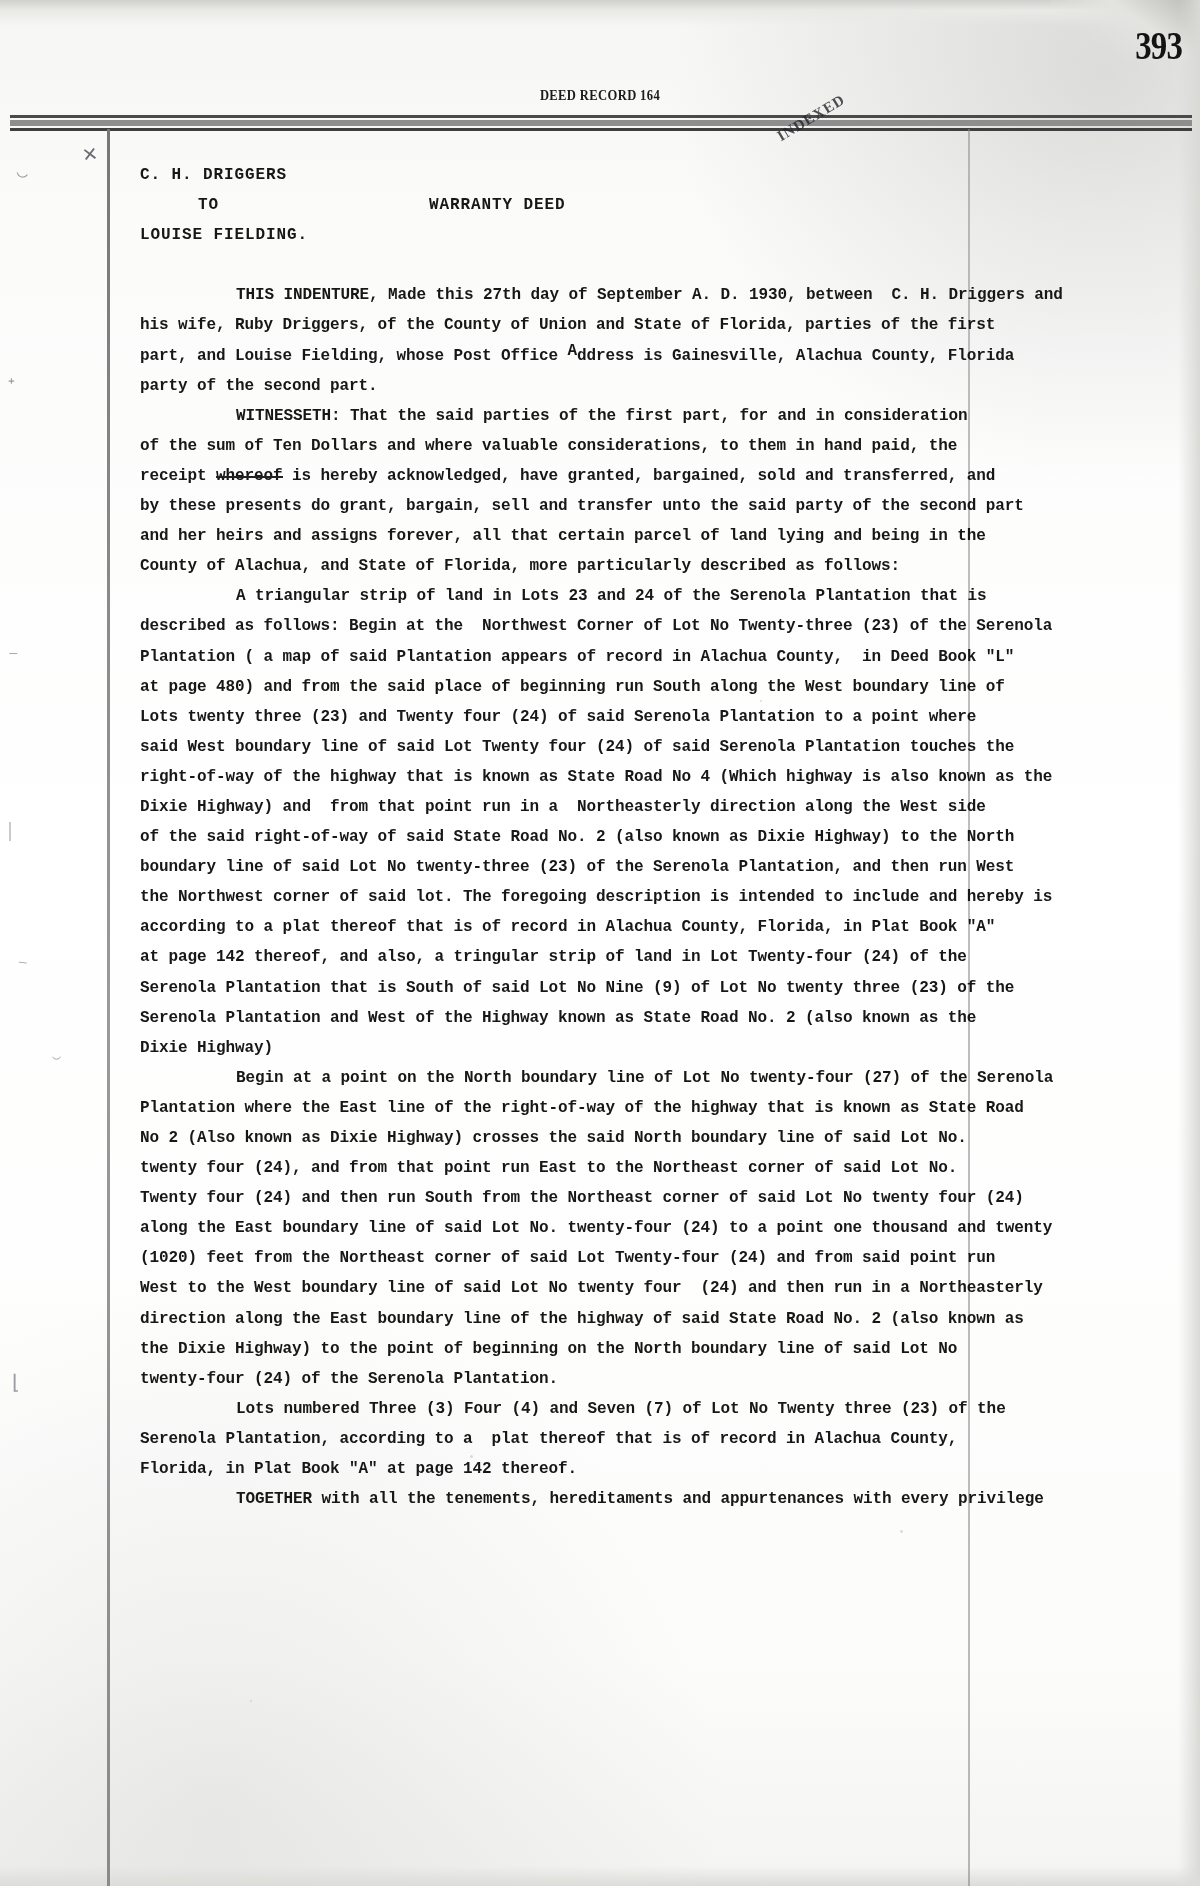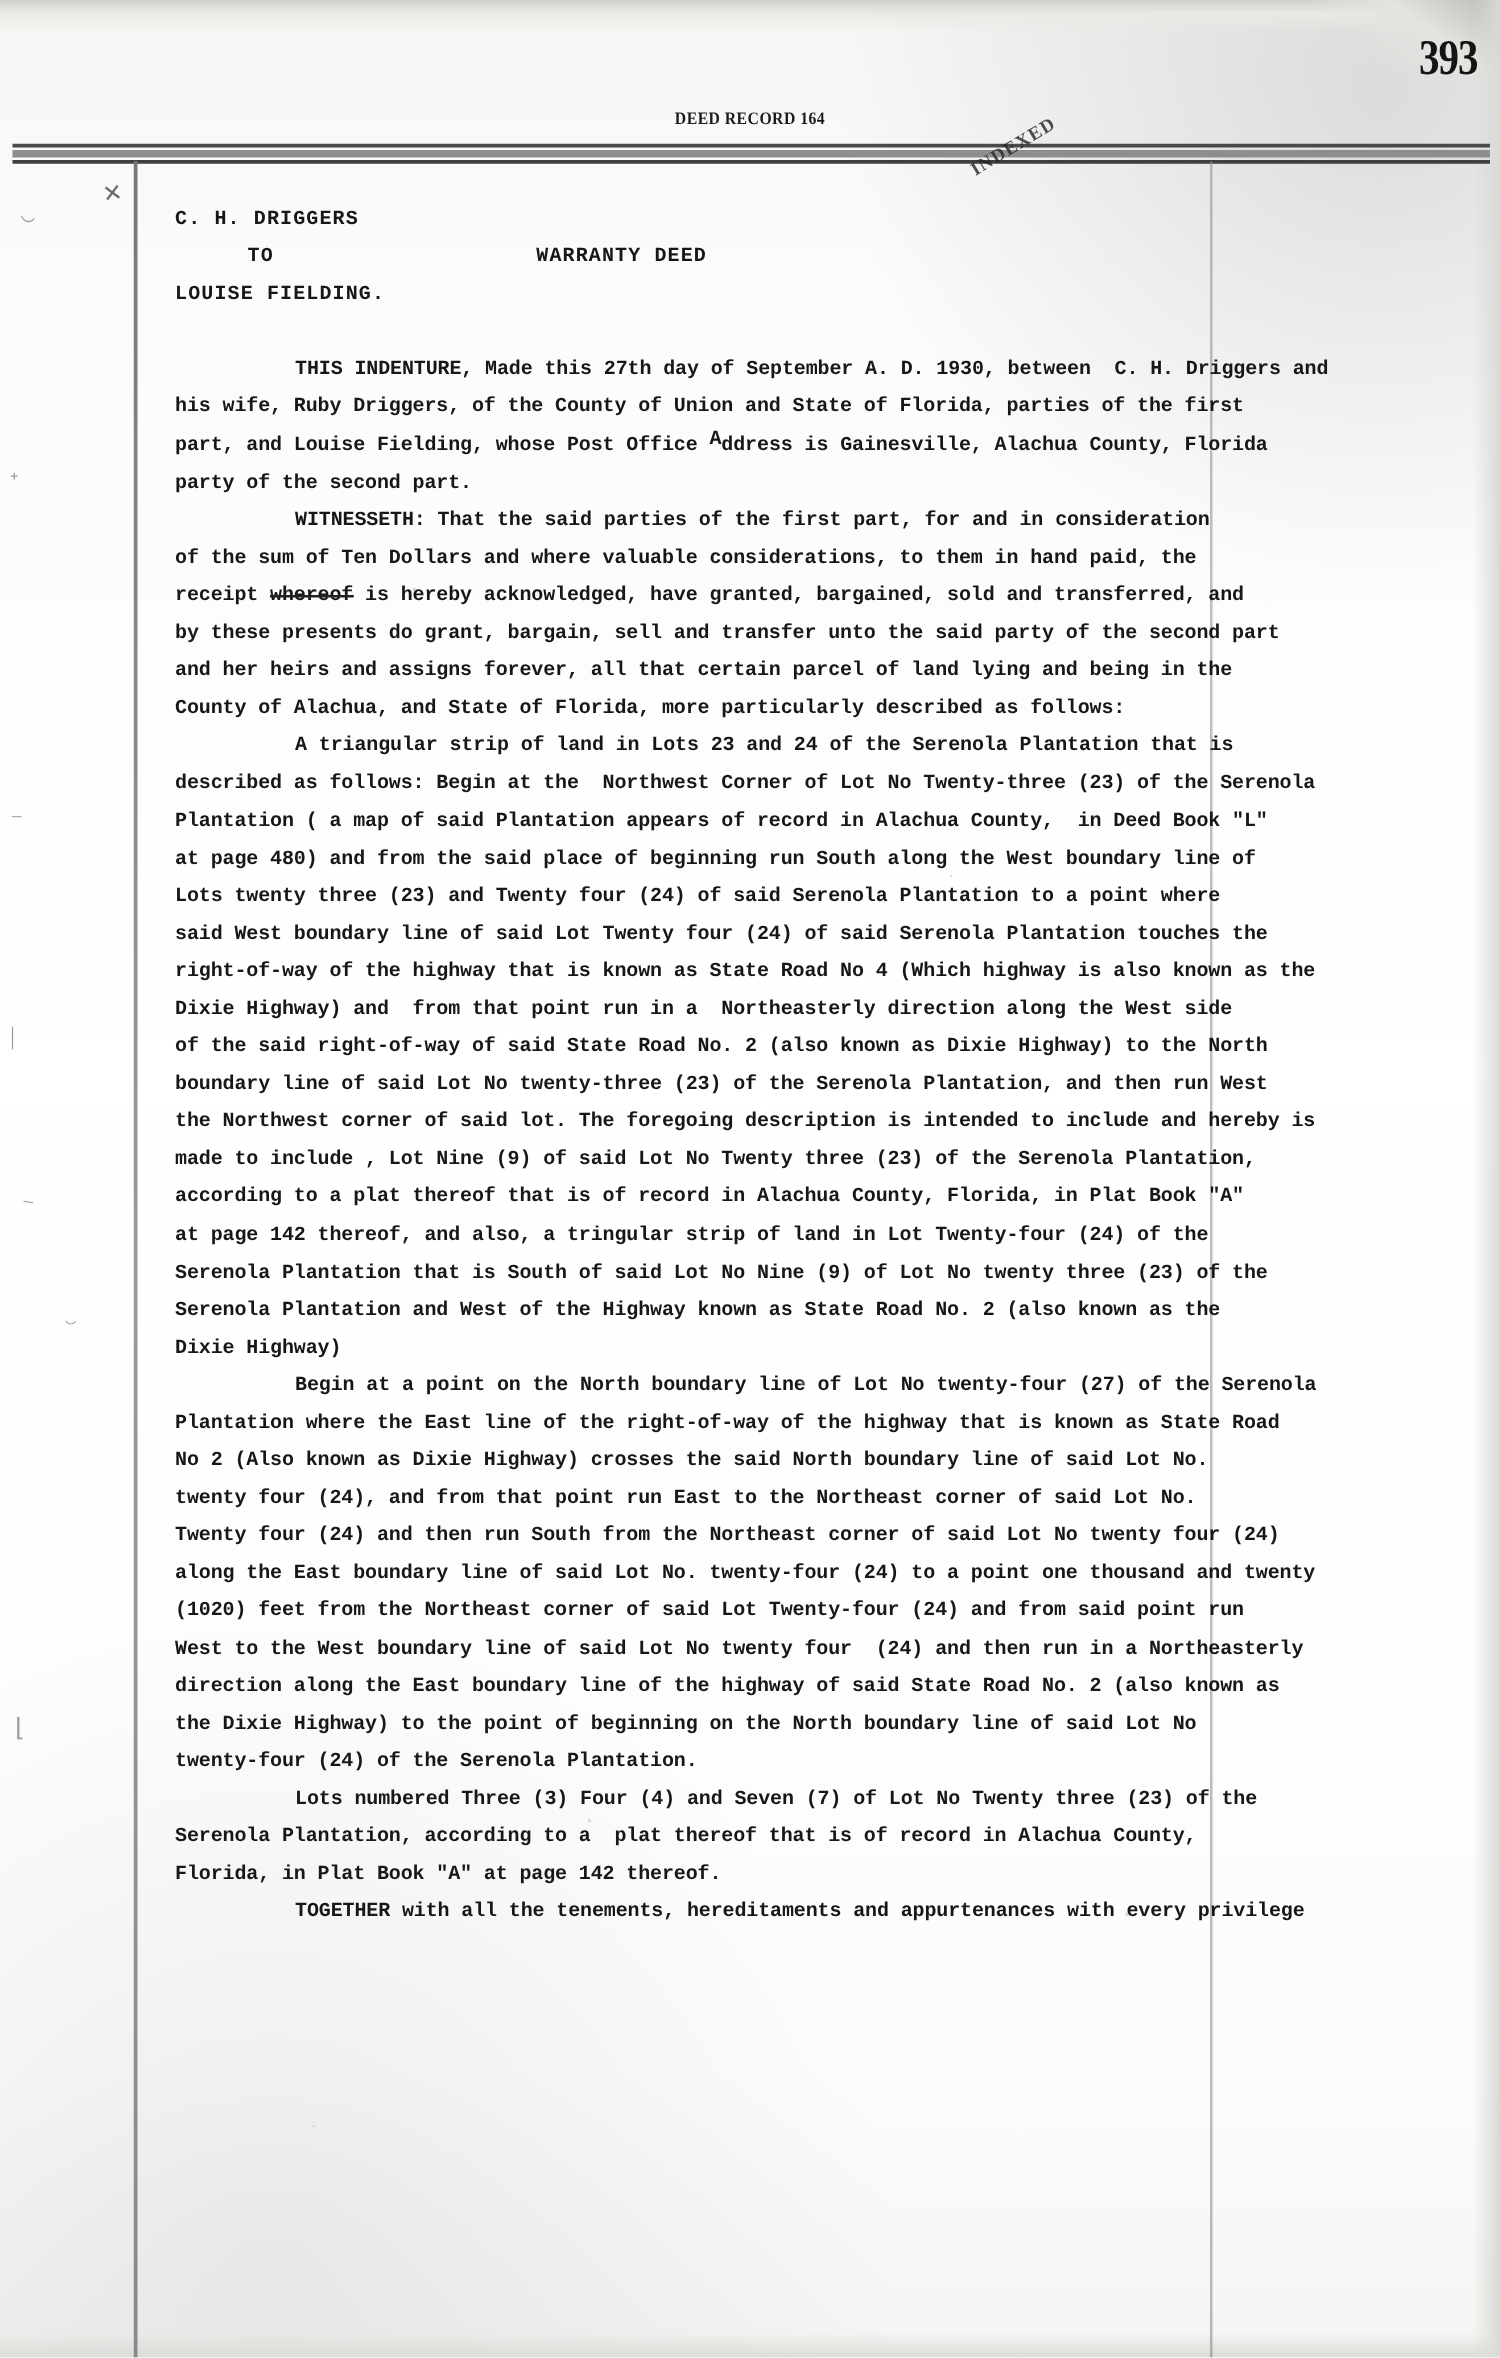--- a/index.html
+++ b/index.html
@@ -179,21 +179,20 @@
       <div class="ln">described as follows: Begin at the  Northwest Corner of Lot No Twenty-three (23) of the Serenola</div>
       <div class="ln">Plantation ( a map of said Plantation appears of record in Alachua County,  in Deed Book "L"</div>
       <div class="ln">at page 480) and from the said place of beginning run South along the West boundary line of</div>
       <div class="ln">Lots twenty three (23) and Twenty four (24) of said Serenola Plantation to a point where</div>
       <div class="ln">said West boundary line of said Lot Twenty four (24) of said Serenola Plantation touches the</div>
       <div class="ln">right-of-way of the highway that is known as State Road No 4 (Which highway is also known as the</div>
       <div class="ln">Dixie Highway) and  from that point run in a  Northeasterly direction along the West side</div>
       <div class="ln">of the said right-of-way of said State Road No. 2 (also known as Dixie Highway) to the North</div>
       <div class="ln">boundary line of said Lot No twenty-three (23) of the Serenola Plantation, and then run West</div>
       <div class="ln">the Northwest corner of said lot. The foregoing description is intended to include and hereby is</div>
-      <div class="ln">made to include , Lot Nine (9) of said Lot No Twenty three (23) of the Serenola Plantation,</div>
       <div class="ln">according to a plat thereof that is of record in Alachua County, Florida, in Plat Book "A"</div>
       <div class="ln">at page 142 thereof, and also, a tringular strip of land in Lot Twenty-four (24) of the</div>
       <div class="ln">Serenola Plantation that is South of said Lot No Nine (9) of Lot No twenty three (23) of the</div>
       <div class="ln">Serenola Plantation and West of the Highway known as State Road No. 2 (also known as the</div>
       <div class="ln">Dixie Highway)</div>
       <div class="ln ind-2">Begin at a point on the North boundary line of Lot No twenty-four (27) of the Serenola</div>
       <div class="ln">Plantation where the East line of the right-of-way of the highway that is known as State Road</div>
       <div class="ln">No 2 (Also known as Dixie Highway) crosses the said North boundary line of said Lot No.</div>
       <div class="ln">twenty four (24), and from that point run East to the Northeast corner of said Lot No.</div>
       <div class="ln">Twenty four (24) and then run South from the Northeast corner of said Lot No twenty four (24)</div>

